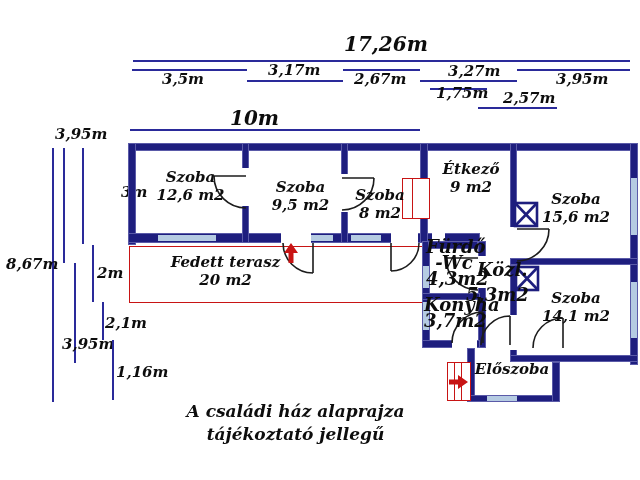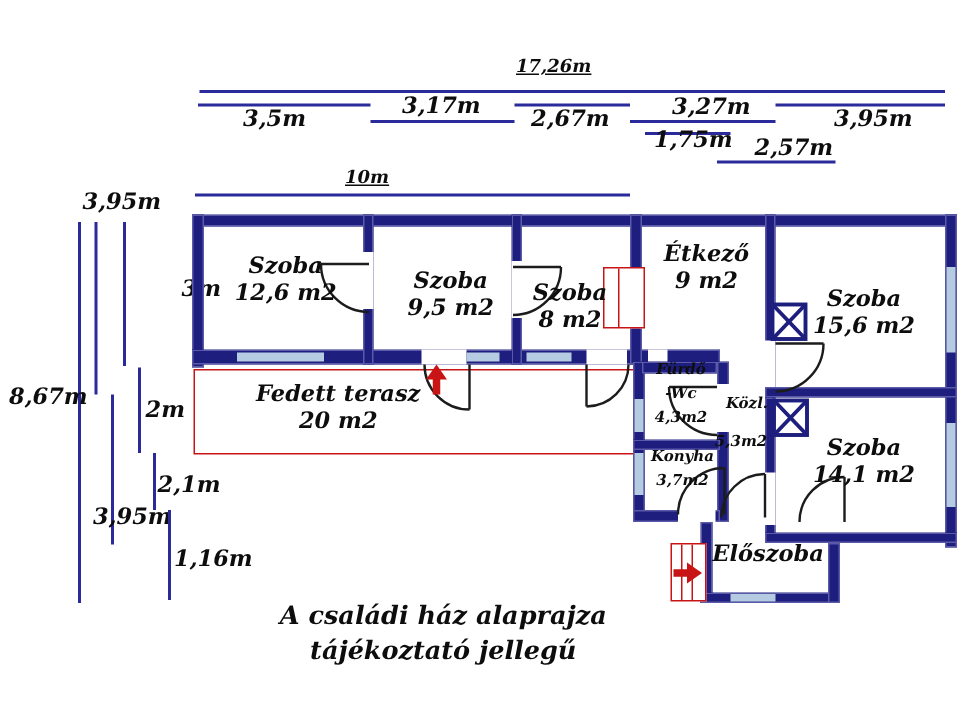--- a/index.html
+++ b/index.html
@@ -5,24 +5,24 @@
   html,body{margin:0;padding:0;background:#fff;}
   #stage{position:relative;width:640px;height:480px;background:#ffffff;overflow:hidden;
          font-family:"DejaVu Serif", serif;color:#0d0d0d;}
   .wall{position:absolute;background:#1e1e7e;box-shadow:inset 0 0 0 1px #5a5aa8;}
   .gap{position:absolute;background:#ffffff;}
   .win{position:absolute;background:#b5cbe2;}
   .dim-h{position:absolute;height:2px;background:#2a2a9a;}
   .dim-v{position:absolute;width:2px;background:#2a2a9a;}
   .dlabel{position:absolute;font-style:italic;font-weight:bold;font-size:15px;
           white-space:nowrap;line-height:16px;}
-  .big{font-size:12px;text-decoration:underline;}
+  .big{font-size:20px;}
   .rlabel{position:absolute;font-style:italic;font-weight:bold;font-size:15px;
           text-align:center;line-height:18px;}
-  .small{font-size:10px;line-height:16px;}
+  .small{font-size:18px;line-height:16px;}
   .redbox{position:absolute;border:1px solid #c81414;background:#ffffff;}
   .redline-v{position:absolute;width:1px;background:#c81414;}
   .terrace{position:absolute;border:1px solid #c81414;background:transparent;}
   .caption{position:absolute;font-style:italic;font-weight:bold;font-size:17px;
            text-align:center;line-height:23px;}
   svg.overlay{position:absolute;left:0;top:0;pointer-events:none;}
 </style>
 </head>
 <body>
 

